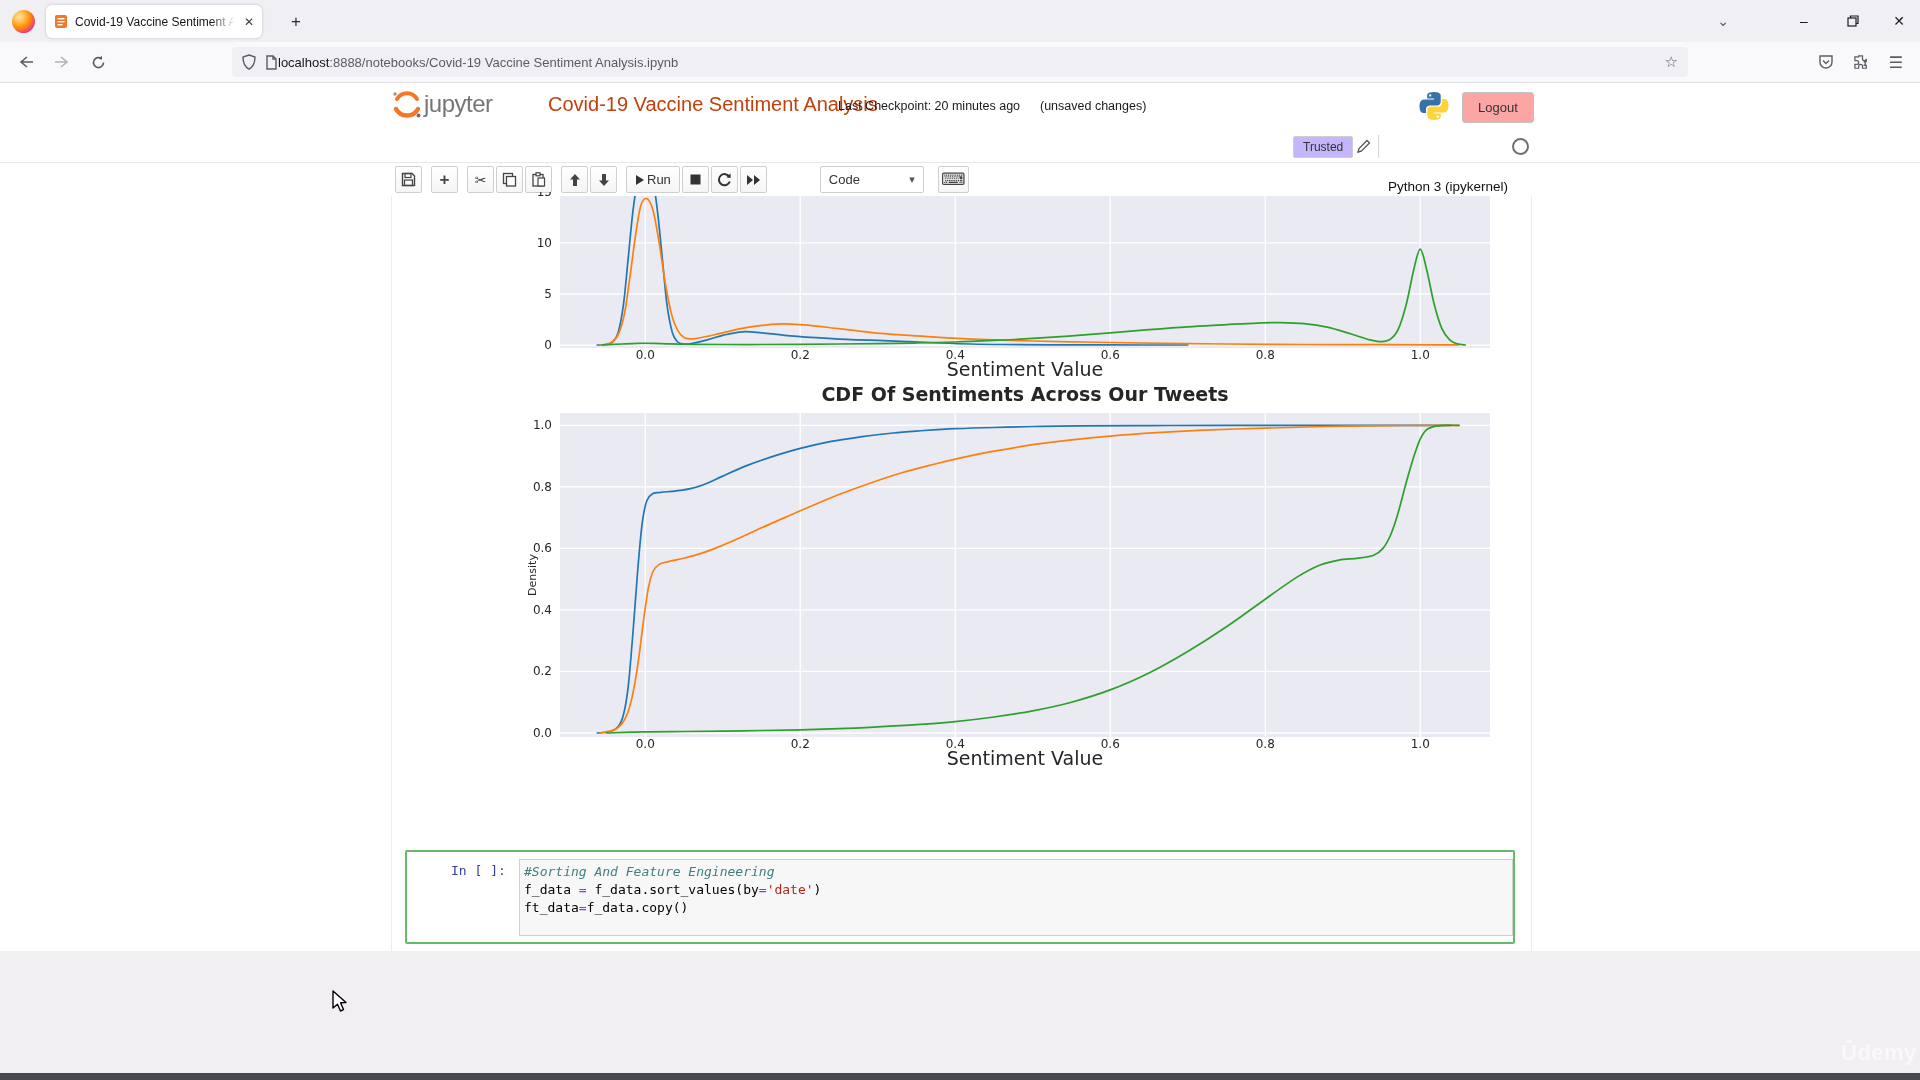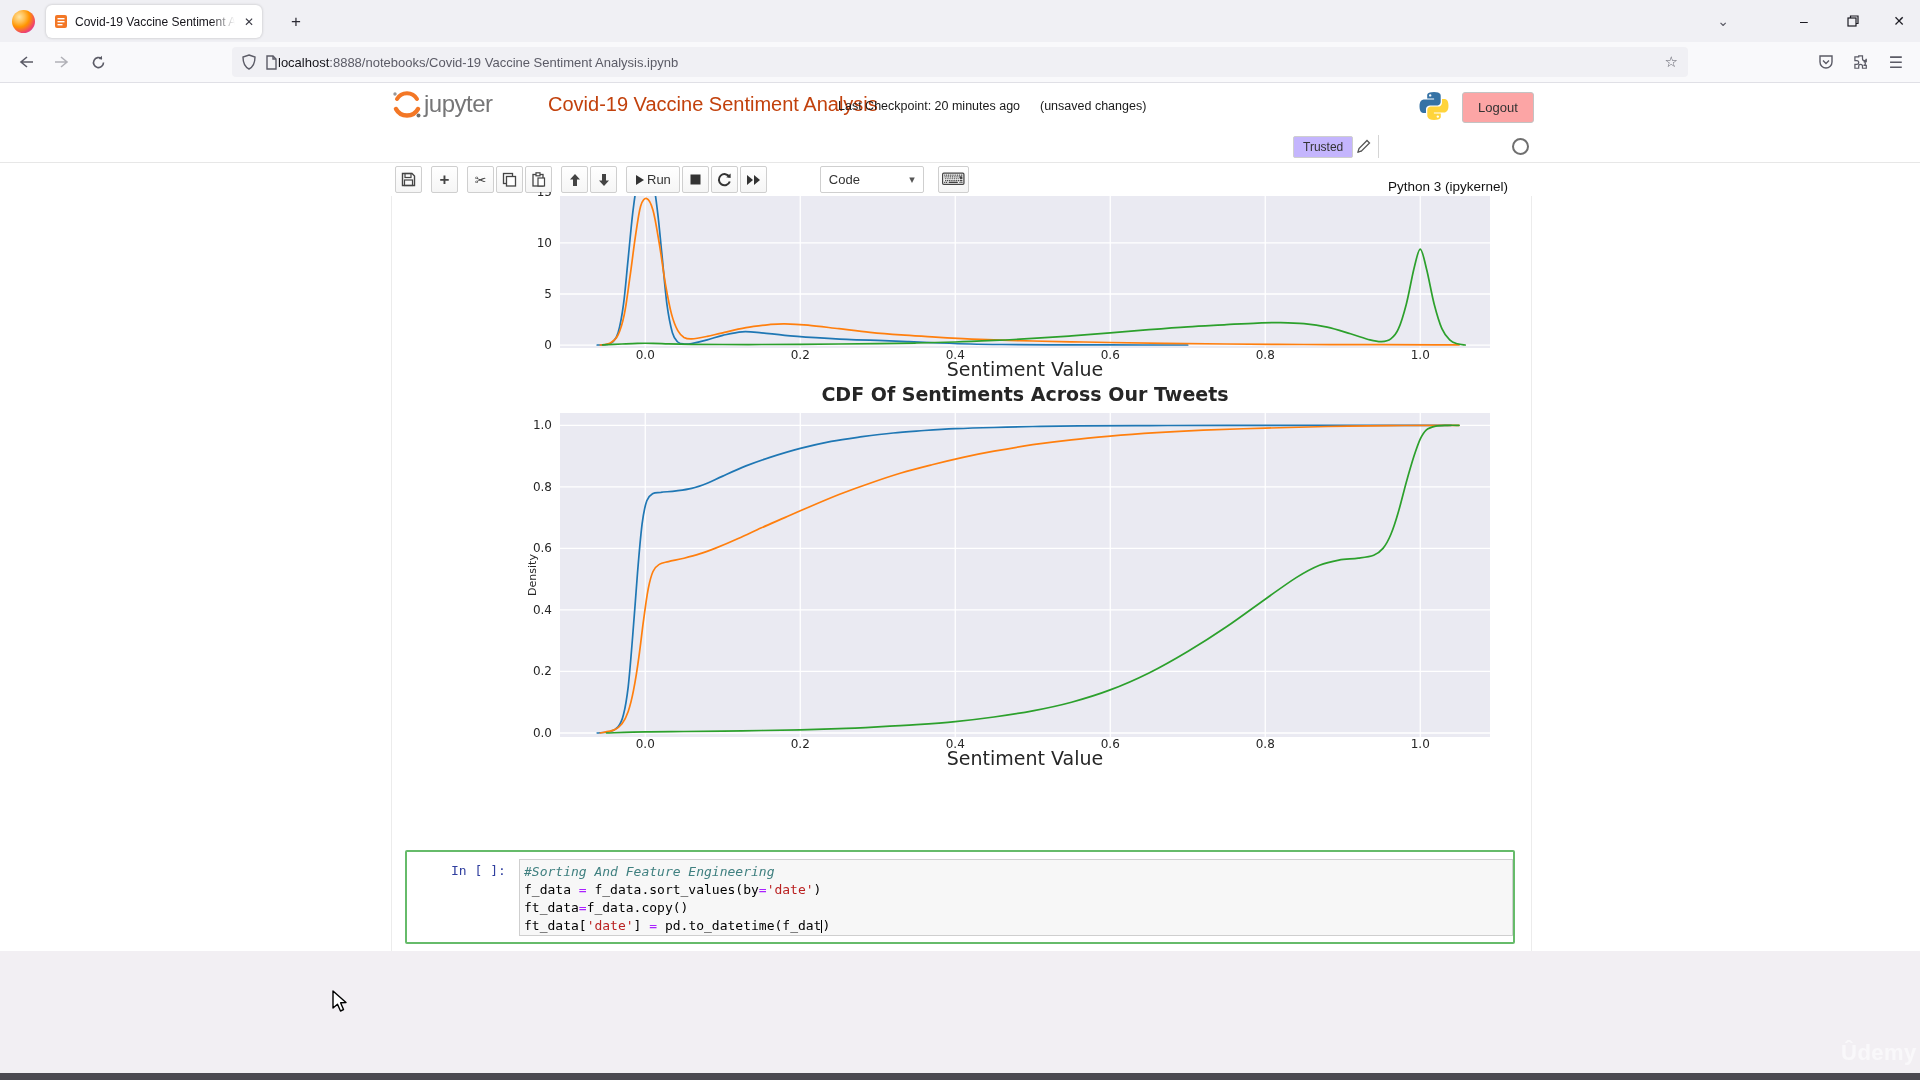--- a/index.html
+++ b/index.html
@@ -320,21 +320,20 @@
     </div>
 
 
   <div class="code-cell">
     <div class="cell-prompt">In [ ]:</div>
     <div class="cm-input">
       <div id="code-lines">
           <div class="cm-line"><span class="tok-comment">#Sorting And Feature Engineering</span></div>
           <div class="cm-line"><span class="tok-plain">f_data </span><span class="tok-op">=</span><span class="tok-plain"> f_data.sort_values(by</span><span class="tok-op">=</span><span class="tok-str">'date'</span><span class="tok-plain">)</span></div>
           <div class="cm-line"><span class="tok-plain">ft_data</span><span class="tok-op">=</span><span class="tok-plain">f_data.copy()</span></div>
-          <div class="cm-line"><span class="tok-plain">ft_data[</span><span class="tok-str">'date'</span><span class="tok-plain">] </span><span class="tok-op">=</span><span class="tok-plain"> pd.to_datetime(f_dat</span><span class="caret"></span><span class="tok-plain">)</span></div>
         </div>
     </div>
   </div>
 
   <div class="below-fold"></div>
   <div class="udemy-mark">Ûdemy</div>
   <div class="bottom-strip"></div>
 
   <svg class="abs" style="left:332px;top:990px" width="20" height="24">
     <path d="M1,1 L1,18 L5.5,14.2 L8.5,21 L11.5,19.6 L8.6,12.8 L14,12.6 Z" fill="#fff" stroke="#000" stroke-width="1.4" stroke-linejoin="round"></path>

